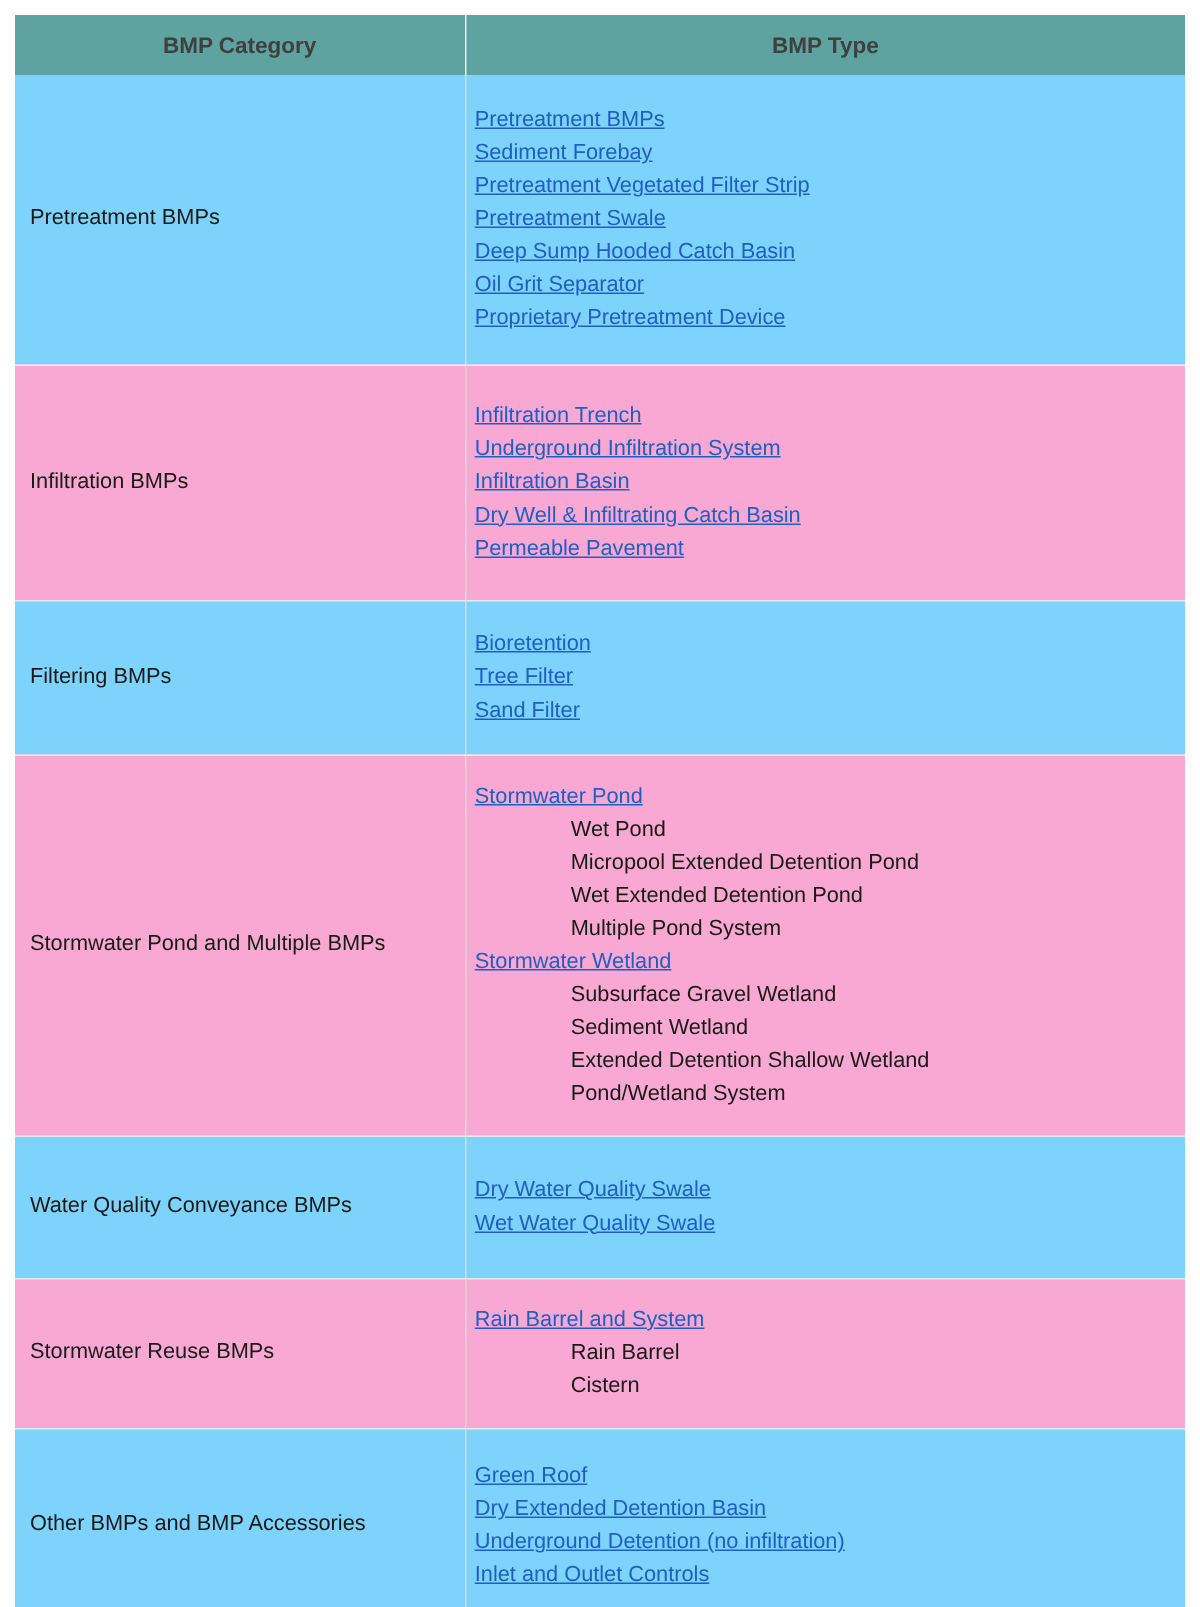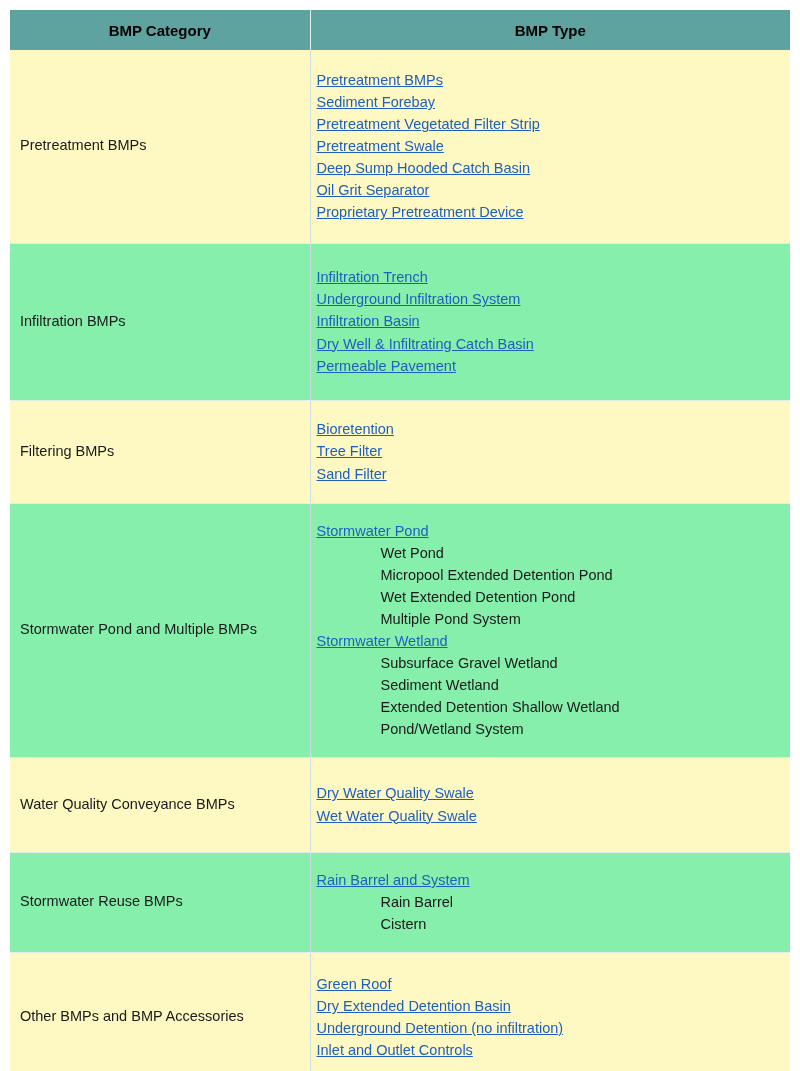--- a/index.html
+++ b/index.html
@@ -25,34 +25,34 @@
     width: 780px;
     border-collapse: collapse;
     table-layout: fixed;
   }
 
   table.bmp-table col.c-cat { width: 300px; }
   table.bmp-table col.c-type { width: 480px; }
 
   thead th {
     background: #5fa3a0;
-    color: #000000;
+    color: #404040;
     font-size: 15px;
     font-weight: bold;
     text-align: center;
     height: 40px;
     padding: 0 8px;
     border-right: 1px solid #e8f1f0;
     box-sizing: border-box;
     vertical-align: middle;
   }
   thead th:last-child { border-right: none; }
 
-  tbody tr.tint > td { background: #fef9c3; }
-  tbody tr.plain > td { background: #86efac; }
+  tbody tr.tint > td { background: #7dd3fc; }
+  tbody tr.plain > td { background: #f9a8d4; }
 
   tbody td {
     vertical-align: middle;
     border-right: 1px solid #cfdedd;
     border-bottom: 1px solid #e2eceb;
     padding: 0;
     box-sizing: border-box;
   }
   tbody td:last-child { border-right: none; }
   tbody tr:last-child td { border-bottom: none; }

